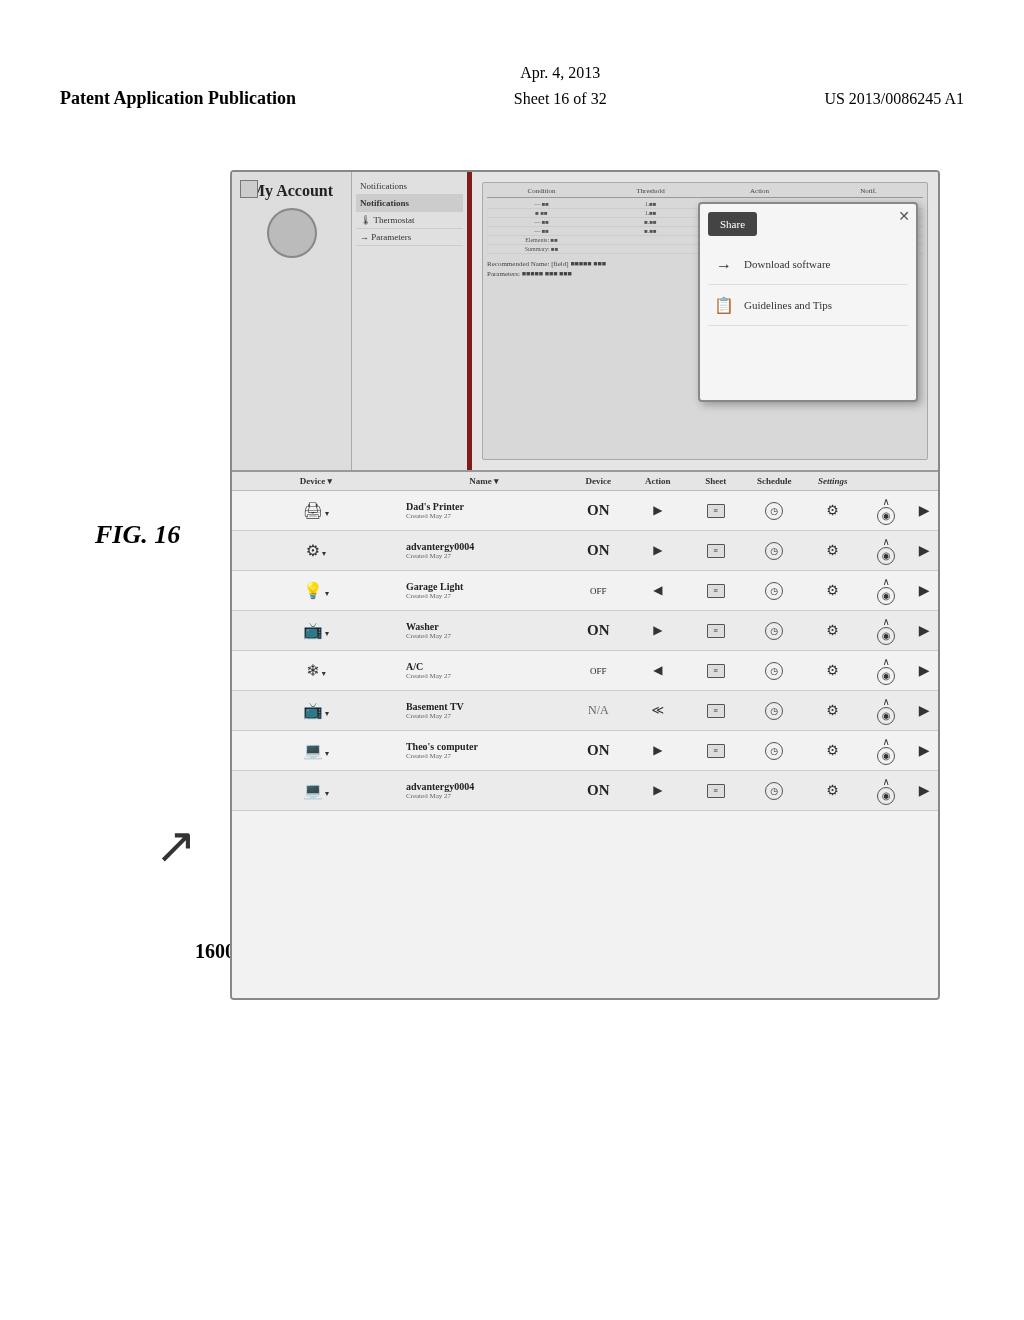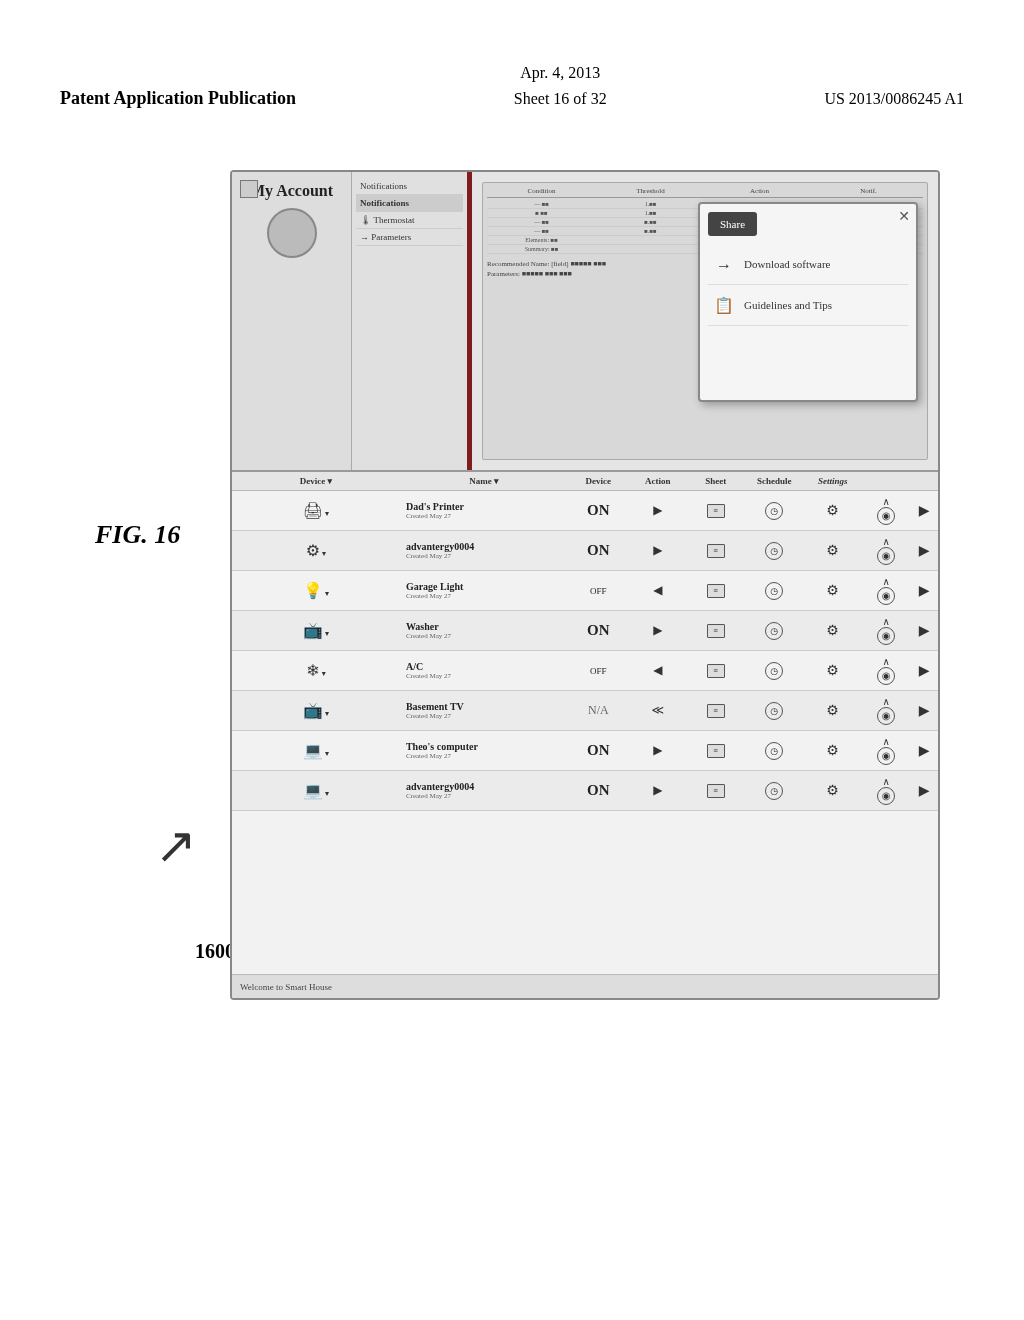--- a/index.html
+++ b/index.html
@@ -764,16 +764,13 @@
         </div>
       </td>
       <td>
         <span class="right-arrow-col">▶</span>
       </td>
     </tr>
         </tbody>
     </table>
   </div>
 
-  <div class="welcome-bar">
-    <span>Welcome to Smart House</span>
-  </div>
 </div>
 
 </body></html>

